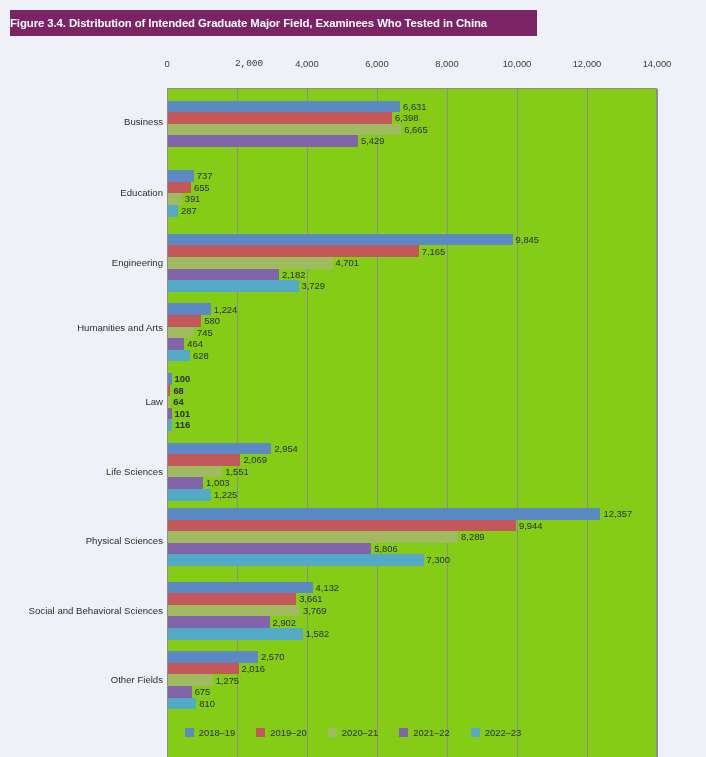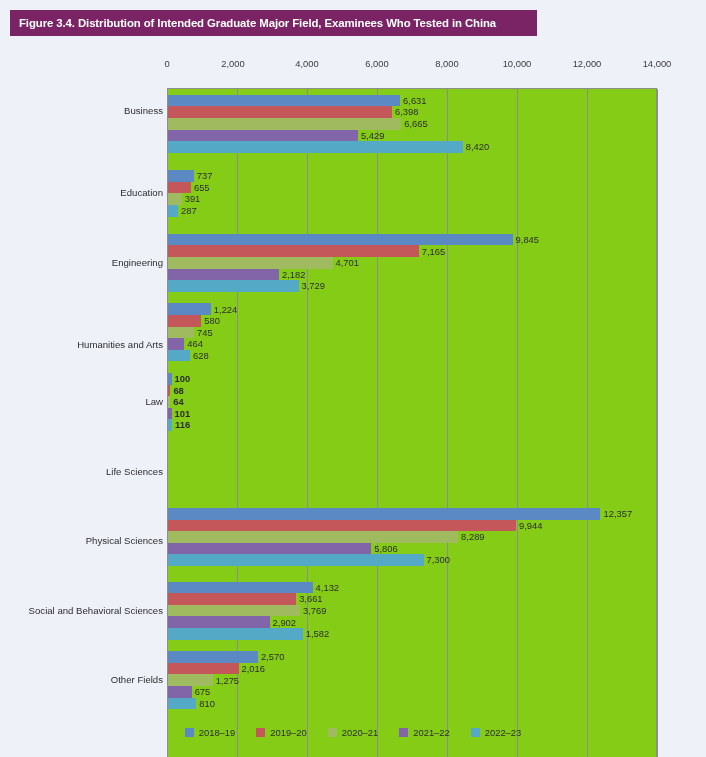--- a/index.html
+++ b/index.html
@@ -24,21 +24,21 @@
   .title-bar {
     position: absolute;
     left: 10px;
     top: 10px;
     width: 527px;
     height: 26px;
     background: #7b2465;
     display: flex;
     align-items: center;
     box-sizing: border-box;
-    padding-left: 9px;
+    padding-left: 0;
   }
   .title-text {
     color: #ffffff;
     font-size: 11.4px;
     font-weight: bold;
     letter-spacing: -0.1px;
     white-space: nowrap;
   }
   
   .axis-top {
@@ -157,34 +157,34 @@
 <body>
 
 <div class="figure">
 
   <div class="title-bar">
     <span class="title-text">Figure 3.4. Distribution of Intended Graduate Major Field, Examinees Who Tested in China</span>
   </div>
 
   <div class="axis-top">
       <span class="tick-label" style="left: 167px;">0</span>
-      <span class="tick-label" style="left: 233px;">2,000</span>
+      <span class="tick-label" style="left: 249px; font-family: Liberation Mono, monospace;">2,000</span>
       <span class="tick-label" style="left: 307px;">4,000</span>
       <span class="tick-label" style="left: 377px;">6,000</span>
       <span class="tick-label" style="left: 447px;">8,000</span>
       <span class="tick-label" style="left: 517px;">10,000</span>
       <span class="tick-label" style="left: 587px;">12,000</span>
       <span class="tick-label" style="left: 657px;">14,000</span>
     </div>
 
   <div class="cat-labels">
-      <div class="cat-label" style="top: 22px; margin-left: 19px;">Business</div>
+      <div class="cat-label" style="top: 33px; margin-left: 19px;">Business</div>
       <div class="cat-label" style="top: 104.333px;">Education</div>
       <div class="cat-label" style="top: 173.889px;">Engineering</div>
-      <div class="cat-label" style="top: 256px; margin-left: 44px;">Humanities and Arts</div>
+      <div class="cat-label" style="top: 239px; margin-left: 44px;">Humanities and Arts</div>
       <div class="cat-label" style="top: 313px;">Law</div>
       <div class="cat-label" style="top: 382.556px;">Life Sciences</div>
       <div class="cat-label" style="top: 452.111px;">Physical Sciences</div>
       <div class="cat-label" style="top: 521.667px;">Social and Behavioral Sciences</div>
       <div class="cat-label" style="top: 591.222px;">Other Fields</div>
     </div>
 
   <div class="plot">
     <div class="gridlines">
         <div class="gridline" style="left: 69px;"></div>
@@ -206,24 +206,20 @@
             <span class="bar-value">6,398</span>
           </div>
           <div class="bar-row">
             <div class="bar" style="width: 233.275px; background: rgb(160, 186, 95);"></div>
             <span class="bar-value">6,665</span>
           </div>
           <div class="bar-row">
             <div class="bar" style="width: 190.015px; background: rgb(130, 100, 168);"></div>
             <span class="bar-value">5,429</span>
           </div>
-          <div class="bar-row">
-            <div class="bar" style="width: 294.7px; background: rgb(84, 170, 198);"></div>
-            <span class="bar-value">8,420</span>
-          </div>
         </div>
         <div class="group" style="top: 75.3333px; height: 58px;">
           <div class="bar-row">
             <div class="bar" style="width: 25.795px; background: rgb(91, 137, 195);"></div>
             <span class="bar-value">737</span>
           </div>
           <div class="bar-row">
             <div class="bar" style="width: 22.925px; background: rgb(196, 87, 90);"></div>
             <span class="bar-value">655</span>
           </div>
@@ -293,20 +289,42 @@
             <div class="bar" style="width: 2.24px; background: rgb(160, 186, 95);"></div>
             <span class="bar-value">64</span>
           </div>
           <div class="bar-row">
             <div class="bar" style="width: 3.535px; background: rgb(130, 100, 168);"></div>
             <span class="bar-value">101</span>
           </div>
           <div class="bar-row">
             <div class="bar" style="width: 4.06px; background: rgb(84, 170, 198);"></div>
             <span class="bar-value">116</span>
+          </div>
+        </div>
+        <div class="group" style="top: 353.556px; height: 58px;">
+          <div class="bar-row">
+            <div class="bar" style="width: 103.39px; background: rgb(91, 137, 195);"></div>
+            <span class="bar-value">2,954</span>
+          </div>
+          <div class="bar-row">
+            <div class="bar" style="width: 72.415px; background: rgb(196, 87, 90);"></div>
+            <span class="bar-value">2,069</span>
+          </div>
+          <div class="bar-row">
+            <div class="bar" style="width: 54.285px; background: rgb(160, 186, 95);"></div>
+            <span class="bar-value">1,551</span>
+          </div>
+          <div class="bar-row">
+            <div class="bar" style="width: 35.105px; background: rgb(130, 100, 168);"></div>
+            <span class="bar-value">1,003</span>
+          </div>
+          <div class="bar-row">
+            <div class="bar" style="width: 42.875px; background: rgb(84, 170, 198);"></div>
+            <span class="bar-value">1,225</span>
           </div>
         </div>
         <div class="group" style="top: 419px; height: 58px;">
           <div class="bar-row">
             <div class="bar" style="width: 432.495px; background: rgb(91, 137, 195);"></div>
             <span class="bar-value">12,357</span>
           </div>
           <div class="bar-row">
             <div class="bar" style="width: 348.04px; background: rgb(196, 87, 90);"></div>
             <span class="bar-value">9,944</span>

